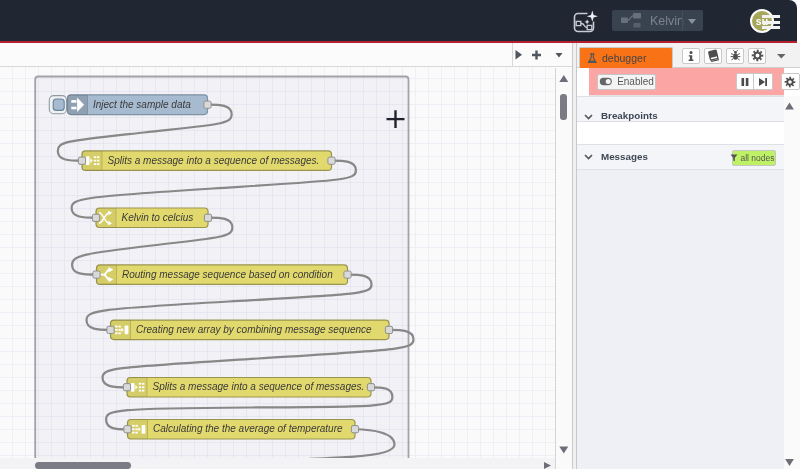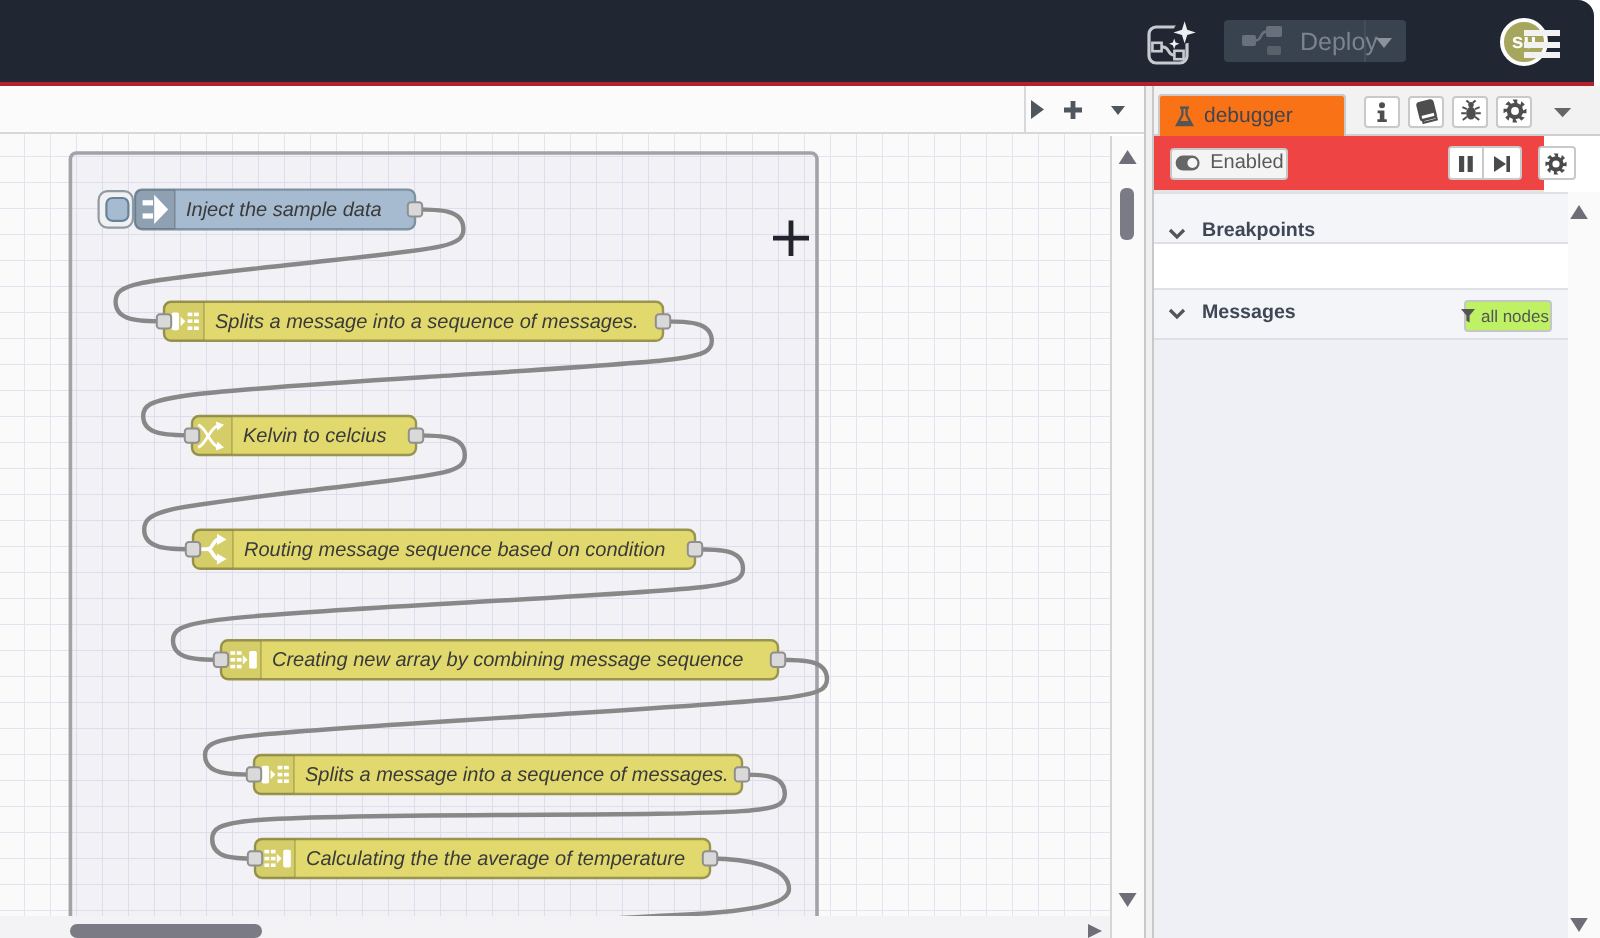--- a/index.html
+++ b/index.html
@@ -39,21 +39,21 @@
 
 #gutter { position:absolute; left:572px; top:43px; width:5px; height:426px; background:#f0f0f0;
   border-left:1px solid #c9c9c9; border-right:1px solid #c9c9c9; }
 #sidebar { position:absolute; left:577px; top:43px; width:223px; height:426px; background:#fff; }
 #stabbar { position:absolute; left:0; top:0; width:223px; height:25px; background:#f2f2f2; border-bottom:1px solid #cfcfcf; }
 #stab { position:absolute; left:2px; top:4px; width:94px; height:21px; background:#f97316;
   border:1px solid #c9c9c9; border-bottom:none; border-top-left-radius:2px; border-top-right-radius:2px;
   display:flex; align-items:center; color:#41454d; font-size:10.5px; }
 .sbtn { position:absolute; top:4.5px; width:18px; height:16px; background:#fff;
   border:1px solid #c9c9c9; border-radius:2px; display:flex; align-items:center; justify-content:center; }
-#stoolbar { position:absolute; left:0; top:25px; width:195px; height:28px; background:#ef4444;
+#stoolbar { position:absolute; left:12px; top:25px; width:195px; height:28px; background:#fca5a5;
   border-bottom:1px solid #e4e4e4; }
 #enbtn { position:absolute; left:8px; top:5.5px; width:59px; height:16.5px; background:#f4f4f4;
   border:1px solid #c6c6c6; border-radius:2px; display:flex; align-items:center; justify-content:center;
   color:#595959; font-size:10px; }
 .tbtn { position:absolute; top:5px; height:17px; background:#fff; border:1px solid #c9c9c9;
   display:flex; align-items:center; justify-content:center; }
 .shead { position:absolute; left:0; width:206.5px; height:25.5px; background:#f4f5f9;
   border-top:1px solid #dfe0e6; border-bottom:1px solid #dfe0e6;
   display:flex; align-items:center; font-size:9.8px; font-weight:bold; color:#3f4754; }
 .chev { margin:0 8px 0 7px; }
@@ -203,21 +203,21 @@
     <path d="M 19.3 1.6 L 20.6 5.9 L 24.9 7.2 L 20.6 8.5 L 19.3 12.8 L 18 8.5 L 13.7 7.2 L 18 5.9 Z" fill="#eceef1"></path>
     <path d="M 14.1 10.3 L 14.8 12.2 L 16.7 12.9 L 14.8 13.6 L 14.1 15.5 L 13.4 13.6 L 11.5 12.9 L 13.4 12.2 Z" fill="#eceef1"></path>
   </svg>
   <div id="deploy">
     <svg width="26" height="21" style="margin-left:6px">
       <rect x="3" y="7.5" width="7" height="5.5" rx="1" fill="#68717b"></rect>
       <rect x="15" y="3" width="8" height="5.5" rx="1" fill="#68717b"></rect>
       <rect x="15.5" y="13" width="7" height="4.5" rx="1" fill="#586169"></rect>
       <path d="M 10 10.2 C 13 10.2 12 5.8 15 5.8" stroke="#68717b" stroke-width="1.3" fill="none"></path>
     </svg>
-    <span class="txt">Deploy</span>
+    <span class="txt">Kelvin</span>
     <div class="sep"></div>
     <div class="caret"></div>
   </div>
   <div id="avatar">su</div>
   <div id="burger">
       <div></div>
       <div></div>
       <div></div>
     </div>
 

